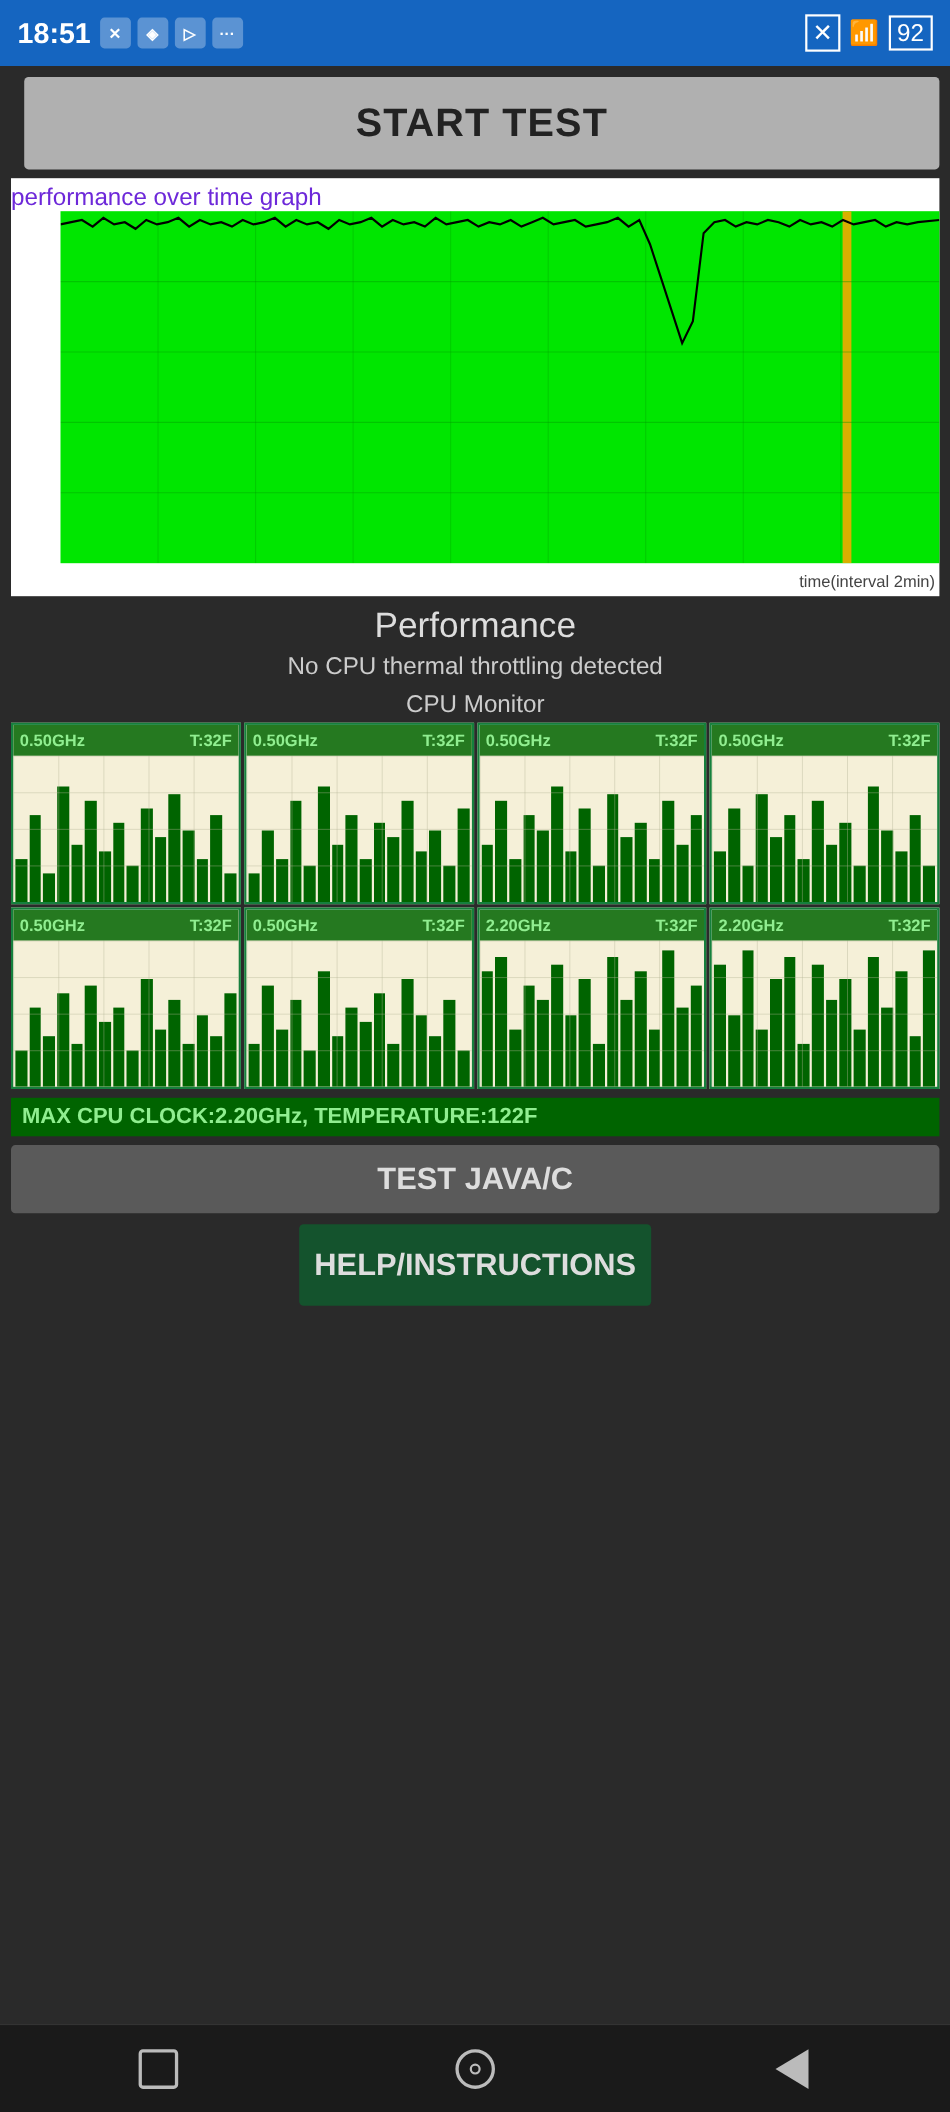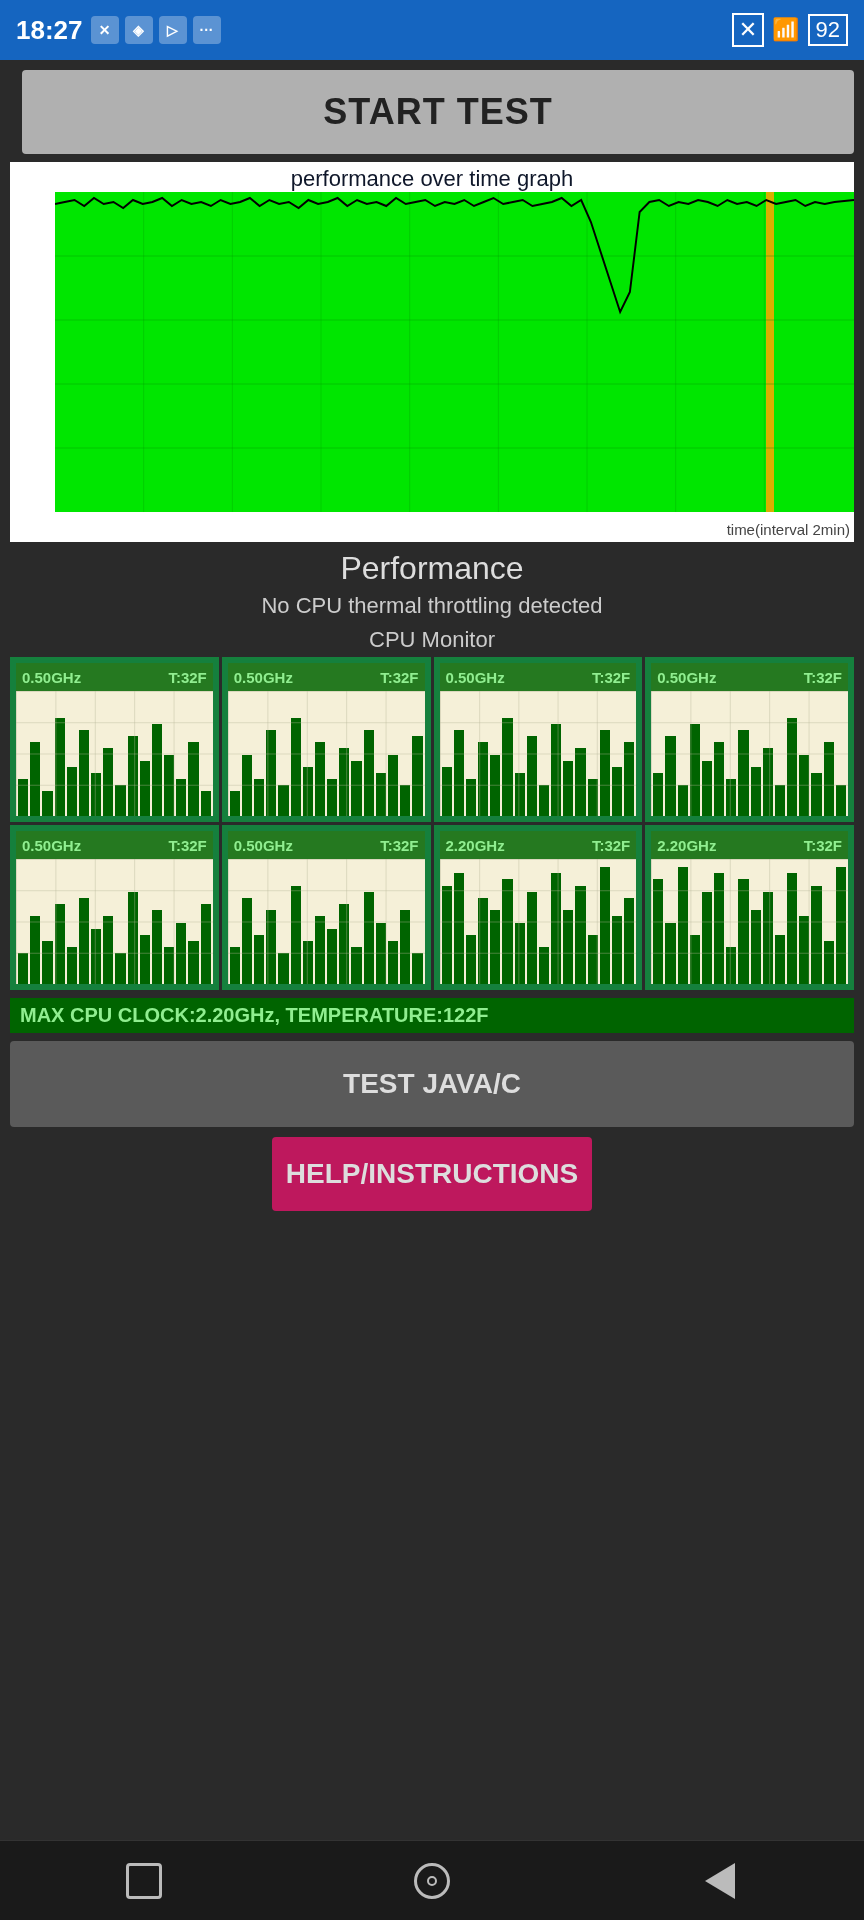--- a/index.html
+++ b/index.html
@@ -89,23 +89,22 @@
 
     
     .graph-container {
       width: 100%;
       background: white;
       position: relative;
       margin-bottom: 8px;
       height: 380px;
     }
     .graph-title {
-      text-align: center;
       font-size: 22px;
-      color: #0f172a;
+      color: #6d28d9;
       position: absolute;
       top: 4px;
       left: 0;
       right: 0;
       z-index: 5;
     }
     .graph-area {
       position: absolute;
       top: 30px;
       left: 45px;
@@ -188,21 +187,21 @@
       color: #ccc;
       margin-bottom: 4px;
     }
     .cpu-grid {
       display: grid;
       grid-template-columns: repeat(4, 1fr);
       gap: 3px;
     }
     .cpu-cell {
       background: #f5f0d8;
-      border: 6px solid #15803d;
+      border: 2px solid #15803d;
       position: relative;
       height: 165px;
       overflow: hidden;
     }
     .cpu-cell-header {
       position: absolute;
       top: 0;
       left: 0;
       right: 0;
       height: 28px;
@@ -265,38 +264,38 @@
     }
 
     
     .bottom-buttons {
       display: flex;
       gap: 10px;
       margin-bottom: 10px;
     }
     .bottom-btn {
       flex: 1;
-      height: 86px;
+      height: 62px;
       background: #5a5a5a;
       border: none;
       border-radius: 4px;
       font-size: 28px;
       font-weight: bold;
       color: #ddd;
       cursor: pointer;
     }
     .help-btn-container {
       display: flex;
       justify-content: center;
       margin-bottom: 10px;
     }
     .help-btn {
       width: 320px;
       height: 74px;
-      background: #be185d;
+      background: #14532d;
       border: none;
       border-radius: 4px;
       font-size: 28px;
       font-weight: bold;
       color: #ddd;
       cursor: pointer;
     }
 
     
     .nav-bar {
@@ -346,21 +345,21 @@
       border-right: 30px solid #bbb;
     }
 
     .spacer { height: 100px; }
   </style>
 </head>
 <body>
 
 <div class="status-bar">
   <div class="status-left">
-    <span>18:27</span>
+    <span>18:51</span>
     <div class="status-icons">
       <div class="status-icon">✕</div>
       <div class="status-icon">◈</div>
       <div class="status-icon">▷</div>
       <div class="status-icon">···</div>
     </div>
   </div>
   <div class="status-right">
     <span style="font-size:22px; border:2px solid white; padding:2px 5px;">✕</span>
     <span style="font-size:22px;">📶</span>

